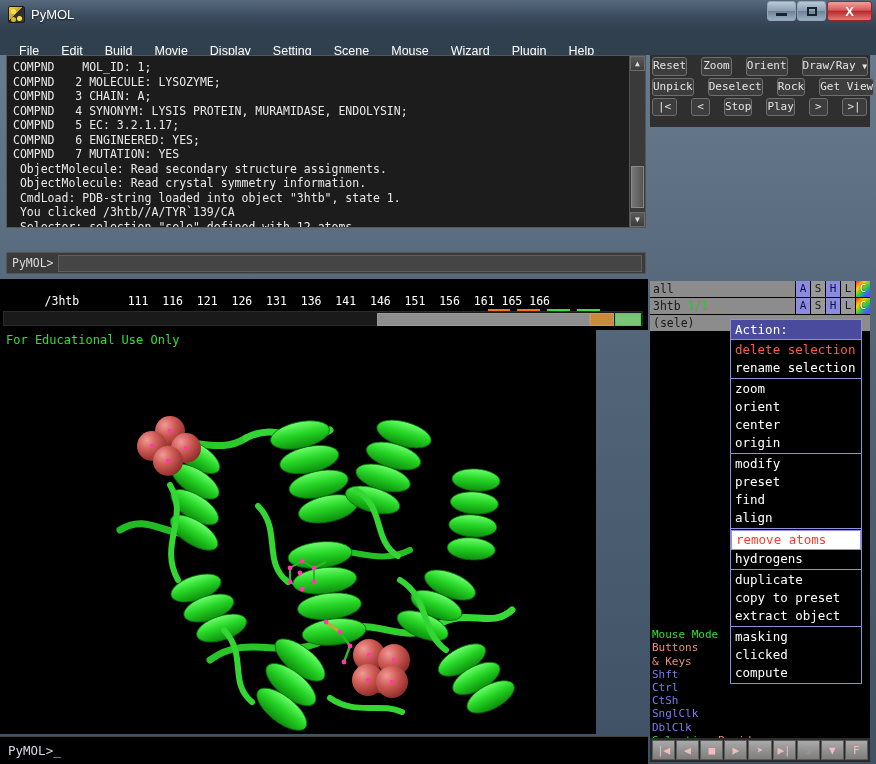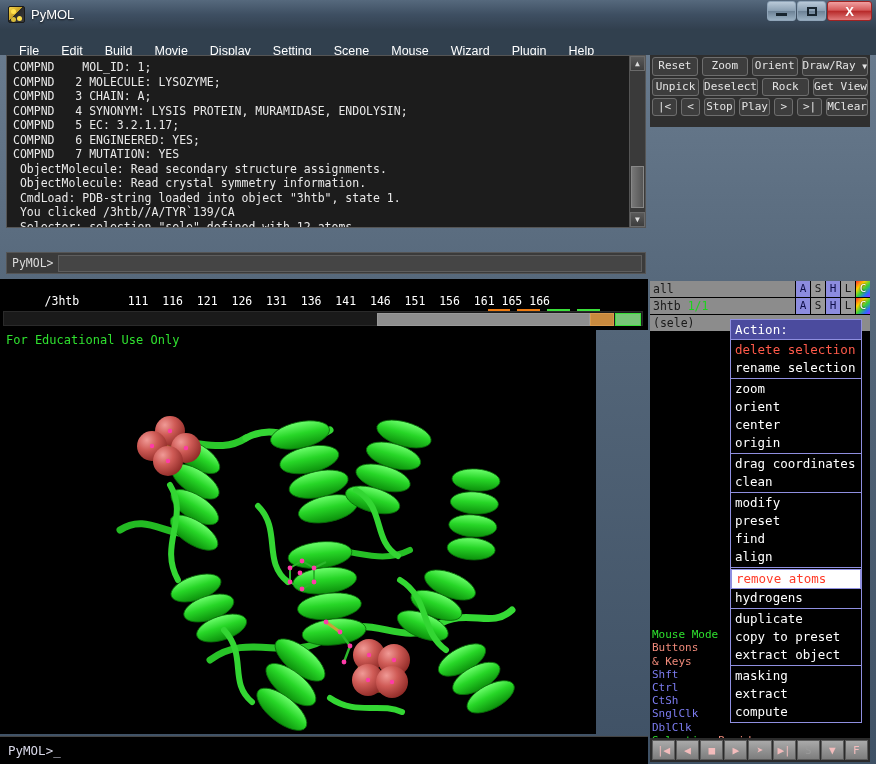--- a/index.html
+++ b/index.html
@@ -111,21 +111,21 @@
     color: #e0e0e0; font-size: 11.5px; font-family: "DejaVu Sans Mono", monospace;
     padding: 0 3px;
   }
 
   
   .btnpanel {
     position: absolute; left: 650px; top: 55px; width: 220px; height: 72px;
     background: #2f2f2f;
     padding: 2px 2px;
   }
-  .btnrow { display: flex; gap: 4px; margin-bottom: 2px; }
+  .btnrow { display: flex; gap: 14px; margin-bottom: 2px; }
   .pbtn {
     background: #3d3d3d; border: 1px solid #6e6e6e; border-radius: 3px;
     color: #e4e4e4; font-size: 11px; font-family: "DejaVu Sans Mono", monospace;
     padding: 1px 0; text-align: center; cursor: pointer; flex: 1;
     line-height: 14px; white-space: nowrap;
   }
   .pbtn.narrow { flex: 0 0 auto; padding: 1px 5px; }
   .caret { font-size: 8px; }
 
   
@@ -576,39 +576,35 @@
           <div class="ctx-item red">delete selection</div>
           <div class="ctx-item">rename selection</div>
         </div>
         <div class="ctx-group">
           <div class="ctx-item">zoom</div>
           <div class="ctx-item">orient</div>
           <div class="ctx-item">center</div>
           <div class="ctx-item">origin</div>
         </div>
         <div class="ctx-group">
-          <div class="ctx-item">drag coordinates</div>
-          <div class="ctx-item">clean</div>
-        </div>
-        <div class="ctx-group">
           <div class="ctx-item">modify</div>
           <div class="ctx-item">preset</div>
           <div class="ctx-item">find</div>
           <div class="ctx-item">align</div>
         </div>
         <div class="ctx-group">
           <div class="ctx-item hl">remove atoms</div>
           <div class="ctx-item">hydrogens</div>
         </div>
         <div class="ctx-group">
           <div class="ctx-item">duplicate</div>
           <div class="ctx-item">copy to preset</div>
           <div class="ctx-item">extract object</div>
         </div>
         <div class="ctx-group">
           <div class="ctx-item">masking</div>
-          <div class="ctx-item">extract</div>
+          <div class="ctx-item">clicked</div>
           <div class="ctx-item">compute</div>
         </div>
       </div>
   </div>
 
 </div>
 
 </body></html>

